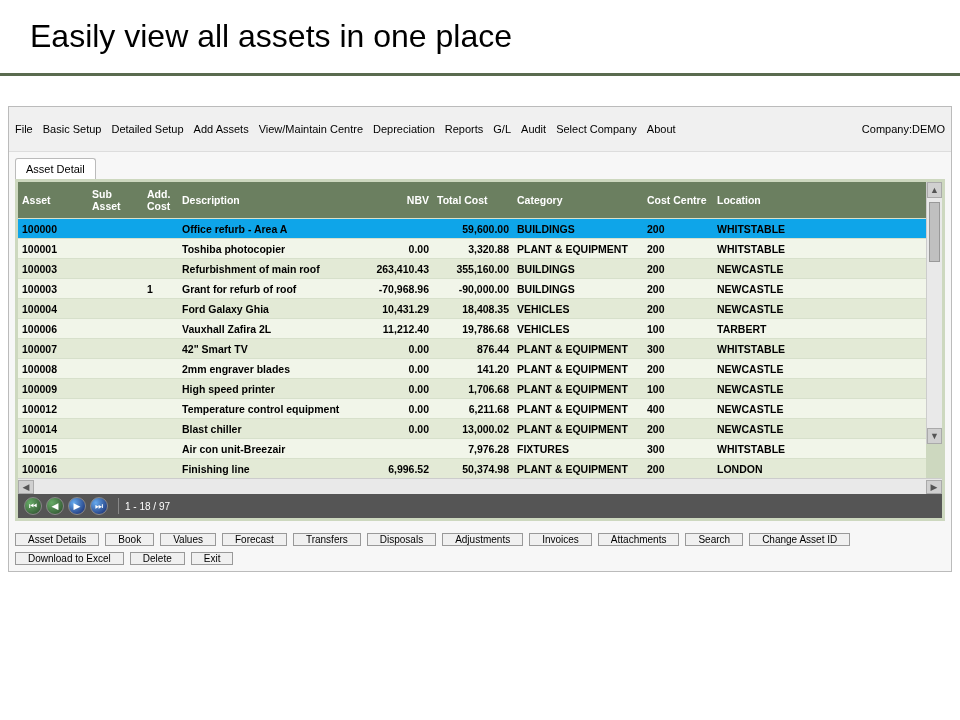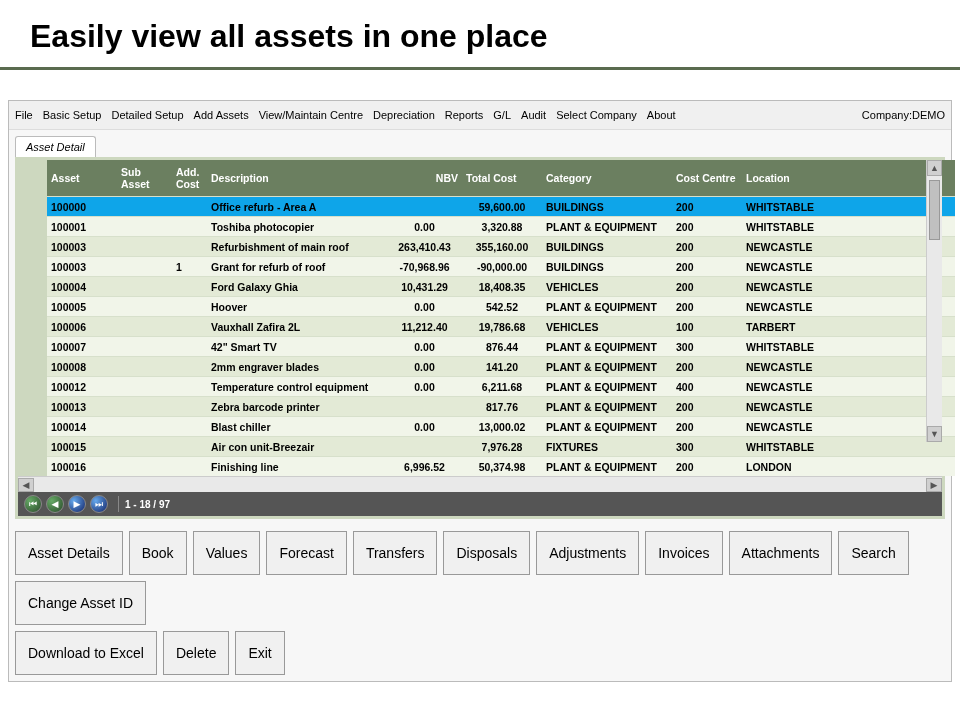--- a/index.html
+++ b/index.html
@@ -7,45 +7,44 @@
     margin: 0;
     font-family: Arial, Helvetica, sans-serif;
     background: #fff;
     color: #000;
     width: 960px;
     height: 720px;
     overflow: hidden;
   }
   .slide-title {
     font-size: 32px;
-    font-weight: 700;
-    padding: 18px 30px 12px 30px;
+    font-weight: 400;
+    padding: 18px 30px 18px 30px;
     border-bottom: 3px solid #5a6b4f;
   }
   .app-window {
     margin: 30px 8px 0 8px;
     border: 1px solid #bbb;
     background: #f7f7f7;
   }
   .menubar {
     display: flex;
     align-items: center;
     font-size: 11px;
-    padding: 8px 6px;
+    padding: 16px 6px;
     background: #f0f0f0;
     border-bottom: 1px solid #ddd;
   }
   .menubar .menu-item {
     margin-right: 10px;
     cursor: default;
   }
   .menubar .spacer { flex: 1; }
   .tab-area {
     padding: 6px 6px 0 6px;
-    font-style: italic;
   }
   .tab {
     display: inline-block;
     font-size: 11px;
     padding: 4px 10px;
     border: 1px solid #bbb;
     border-bottom: none;
     background: #fff;
     border-top-left-radius: 3px;
     border-top-right-radius: 3px;
@@ -55,40 +54,39 @@
     border: 3px solid #cdd8bf;
     background: #cdd8bf;
     position: relative;
   }
   table.grid {
     border-collapse: collapse;
     width: 100%;
     table-layout: fixed;
     font-size: 10.5px;
     font-weight: bold;
-    margin-left: 29px;
   }
   table.grid th {
     background: #6b7f60;
     color: #fff;
     text-align: left;
     padding: 6px 4px;
     font-weight: bold;
   }
   table.grid td {
     padding: 3.5px 4px;
     border-top: 1px solid #d7e0cb;
     white-space: nowrap;
     overflow: hidden;
     text-overflow: ellipsis;
   }
   table.grid tbody tr:nth-child(odd)  { background: #e3ead6; }
   table.grid tbody tr:nth-child(even) { background: #f1f5e9; }
   table.grid tbody tr.sel { background: #0ea5e9; }
-  .num { text-align: center; padding-right: 8px; }
+  .num { text-align: right; padding-right: 8px; }
   .scrollbar-v {
     position: absolute;
     right: 0; top: 0; bottom: 34px;
     width: 16px;
     background: #e9e9e9;
     border-left: 1px solid #ccc;
   }
   .sb-arrow { height:16px; background:#d0d0d0; border:1px solid #aaa; display:flex; align-items:center; justify-content:center; font-size:9px; color:#555;}
   .sb-thumb { position:absolute; left:2px; right:2px; top:20px; height:60px; background:#c0c0c0; border:1px solid #999;}
   .scrollbar-h {
@@ -112,30 +110,30 @@
     border: 1px solid #888;
     background: radial-gradient(circle at 30% 30%, #6a6, #2a4a2a);
     color: #fff;
     display:flex; align-items:center; justify-content:center;
     margin-right: 4px;
     font-size: 9px;
     cursor: pointer;
   }
   .pager .pbtn.blue { background: radial-gradient(circle at 30% 30%, #6ae, #126); }
   .pager .divider { width:1px; height:16px; background:#888; margin:0 6px; }
-  .pager .page-label { font-weight: bold; }
+  .pager .page-label { font-weight: normal; }
   .button-row {
     padding: 6px;
     display: flex;
     flex-wrap: wrap;
     gap: 6px;
   }
   .btn {
-    font-size: 14px;
-    padding: 13px 12px;
+    font-size: 10px;
+    padding: 0 12px;
     background: #f0f0f0;
     border: 1px solid #999;
     cursor: pointer;
   }
   .table-scroll-area {
     position: relative;
     padding-right: 16px;
   }
 </style>
 </head>
@@ -244,31 +242,20 @@
               <td></td>
               <td></td>
               <td>Ford Galaxy Ghia</td>
               <td class="num">10,431.29</td>
               <td class="num">18,408.35</td>
               <td>VEHICLES</td>
               <td>200</td>
               <td>NEWCASTLE</td>
             </tr>
             <tr>
-              <td>100005</td>
-              <td></td>
-              <td></td>
-              <td>Hoover</td>
-              <td class="num">0.00</td>
-              <td class="num">542.52</td>
-              <td>PLANT &amp; EQUIPMENT</td>
-              <td>200</td>
-              <td>NEWCASTLE</td>
-            </tr>
-            <tr>
               <td>100006</td>
               <td></td>
               <td></td>
               <td>Vauxhall Zafira 2L</td>
               <td class="num">11,212.40</td>
               <td class="num">19,786.68</td>
               <td>VEHICLES</td>
               <td>100</td>
               <td>TARBERT</td>
             </tr>
@@ -288,39 +275,39 @@
               <td></td>
               <td></td>
               <td>2mm engraver blades</td>
               <td class="num">0.00</td>
               <td class="num">141.20</td>
               <td>PLANT &amp; EQUIPMENT</td>
               <td>200</td>
               <td>NEWCASTLE</td>
             </tr>
             <tr>
+              <td>100009</td>
+              <td></td>
+              <td></td>
+              <td>High speed printer</td>
+              <td class="num">0.00</td>
+              <td class="num">1,706.68</td>
+              <td>PLANT &amp; EQUIPMENT</td>
+              <td>100</td>
+              <td>NEWCASTLE</td>
+            </tr>
+            <tr>
               <td>100012</td>
               <td></td>
               <td></td>
               <td>Temperature control equipment</td>
               <td class="num">0.00</td>
               <td class="num">6,211.68</td>
               <td>PLANT &amp; EQUIPMENT</td>
               <td>400</td>
-              <td>NEWCASTLE</td>
-            </tr>
-            <tr>
-              <td>100013</td>
-              <td></td>
-              <td></td>
-              <td>Zebra barcode printer</td>
-              <td class="num"></td>
-              <td class="num">817.76</td>
-              <td>PLANT &amp; EQUIPMENT</td>
-              <td>200</td>
               <td>NEWCASTLE</td>
             </tr>
             <tr>
               <td>100014</td>
               <td></td>
               <td></td>
               <td>Blast chiller</td>
               <td class="num">0.00</td>
               <td class="num">13,000.02</td>
               <td>PLANT &amp; EQUIPMENT</td>

